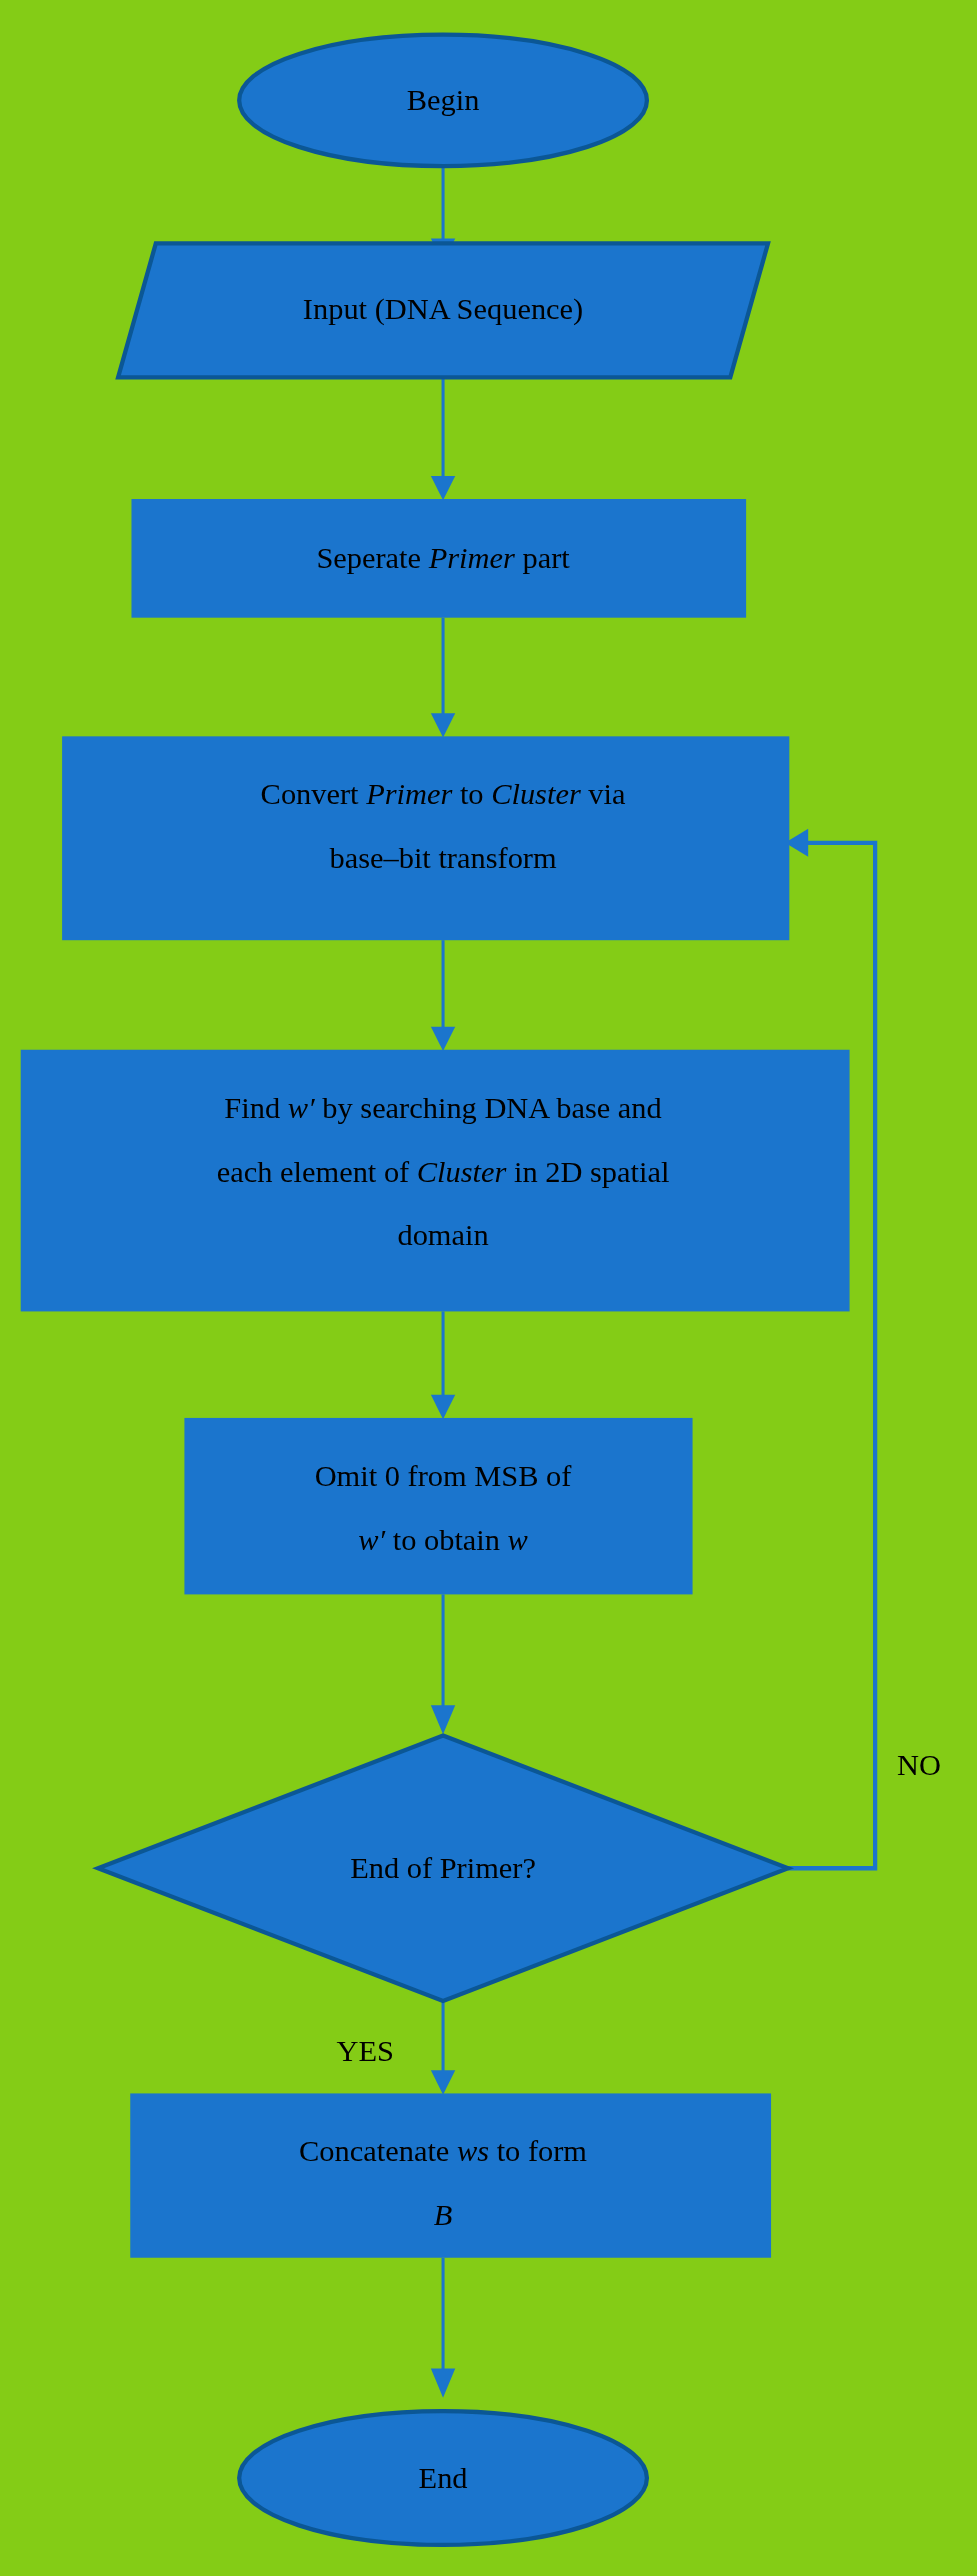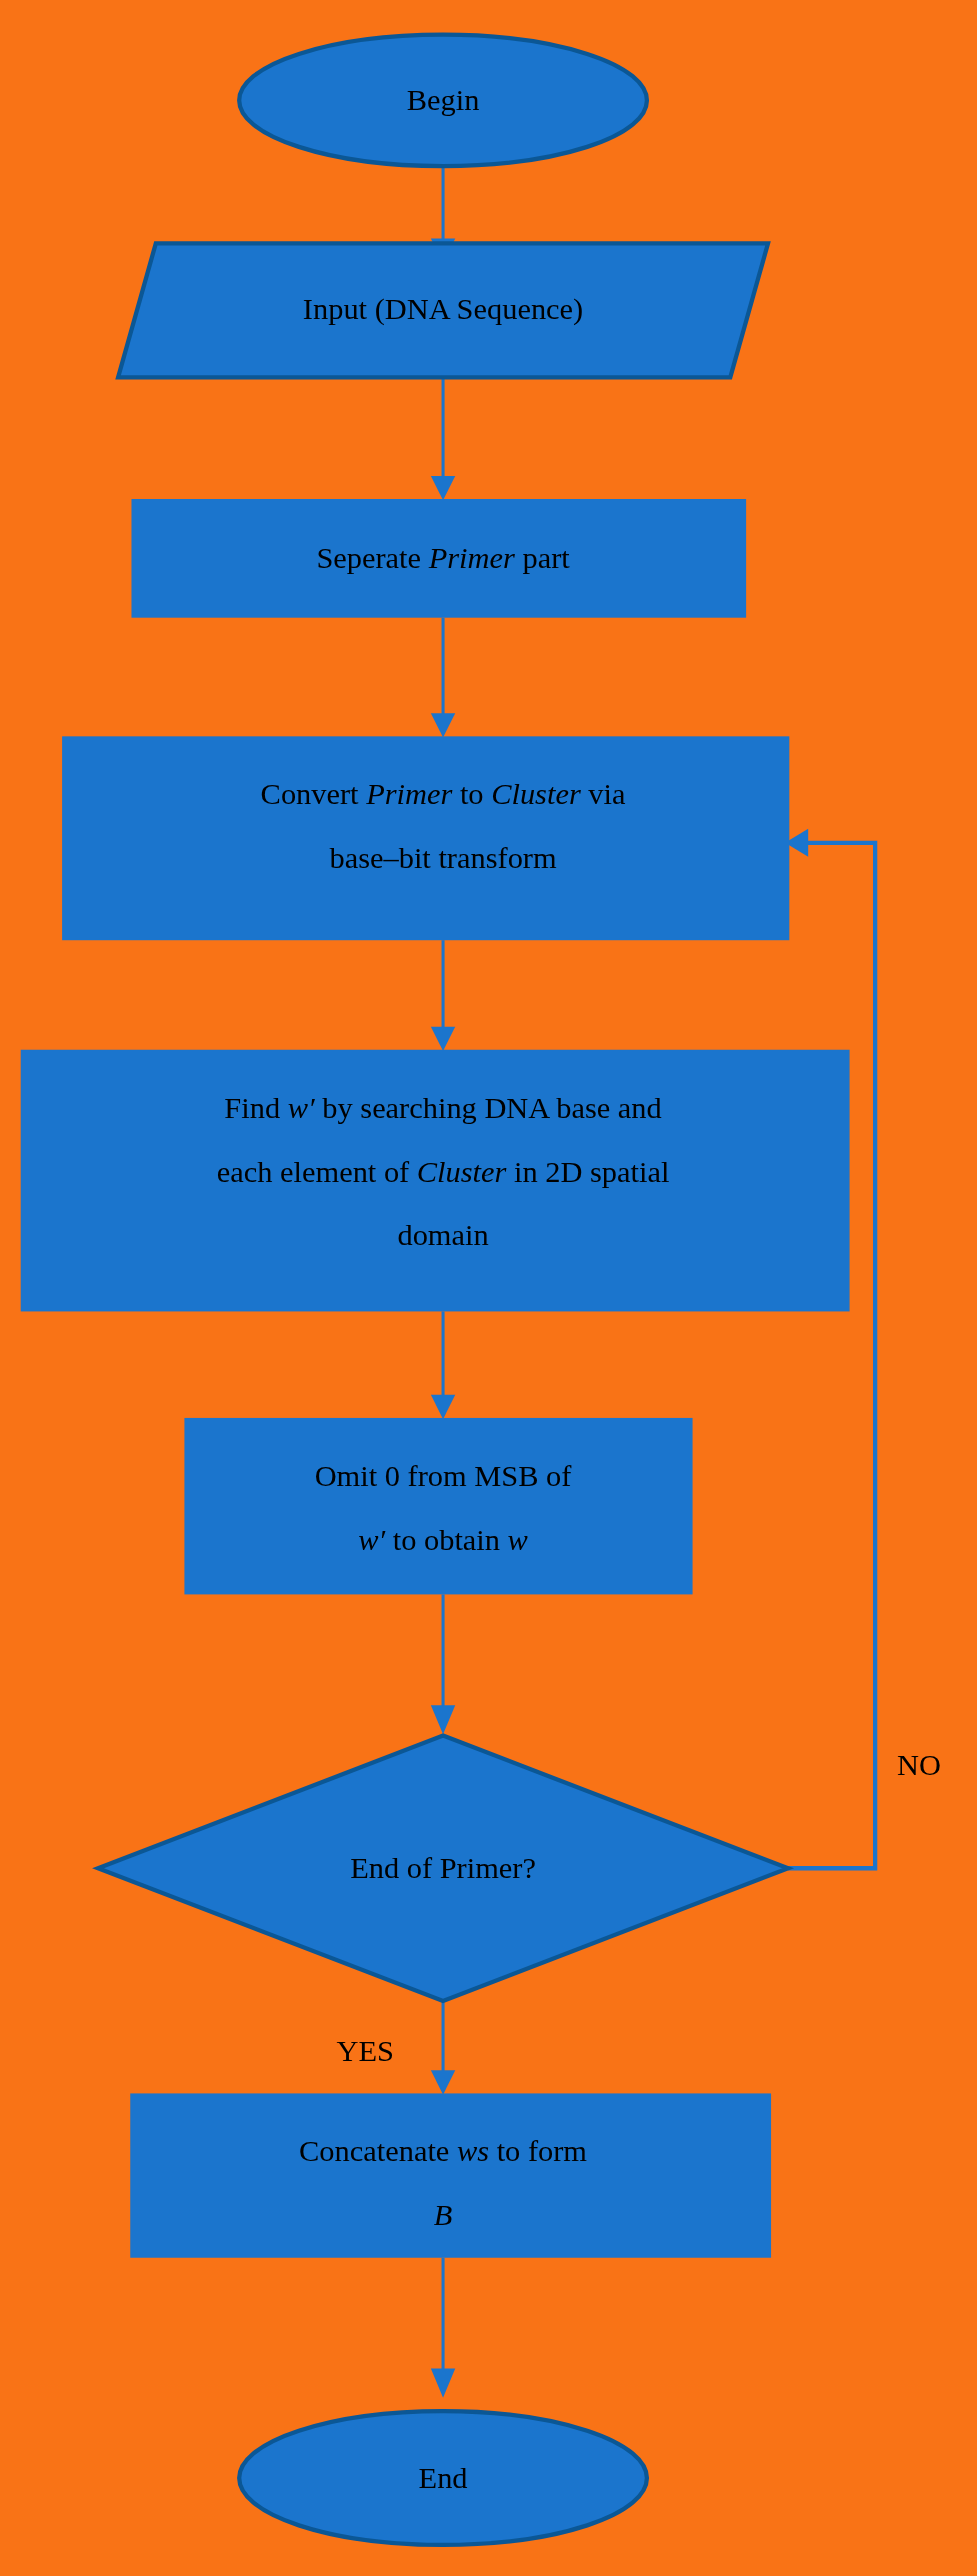--- a/index.html
+++ b/index.html
@@ -8,21 +8,21 @@
     padding: 0;
     background: #ffffff;
   }
   body {
     font-family: "Liberation Serif", "DejaVu Serif", serif;
   }
   #flowchart-root {
     position: relative;
     width: 978px;
     height: 2576px;
-    background: #f97316;
+    background: #84cc16;
     overflow: hidden;
   }
   svg.diagram {
     display: block;
     width: 978px;
     height: 2576px;
   }
   .node-text {
     font-family: "Liberation Serif", "DejaVu Serif", serif;
     font-size: 50px;

